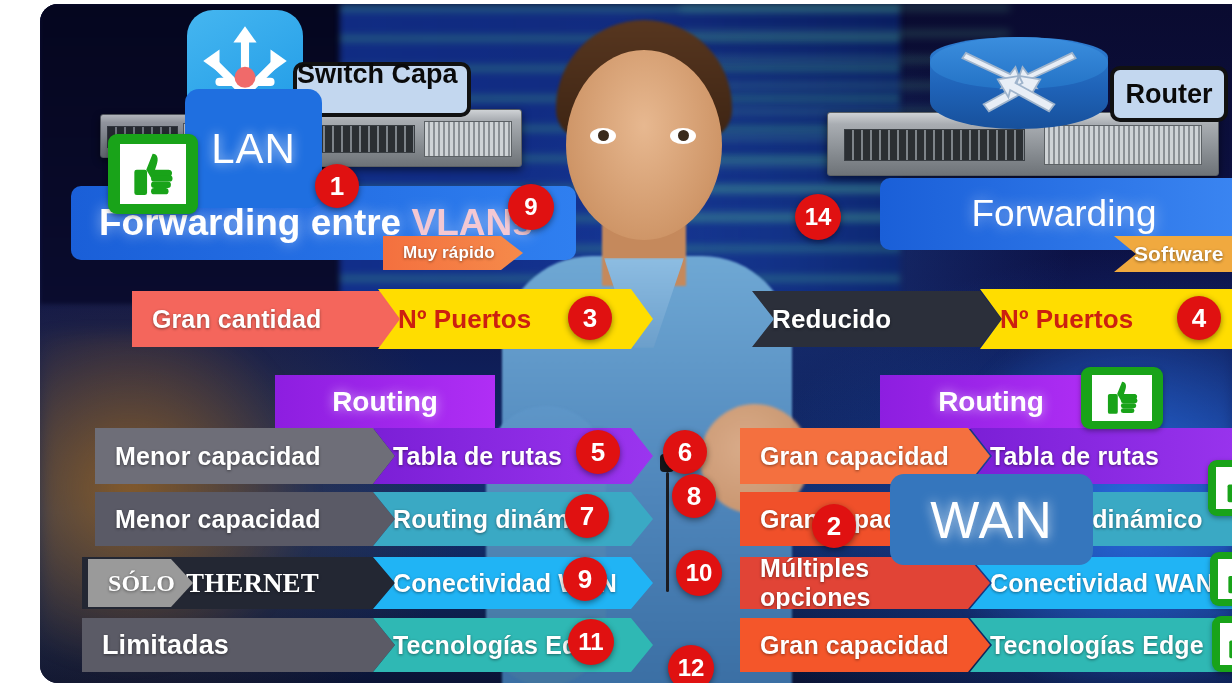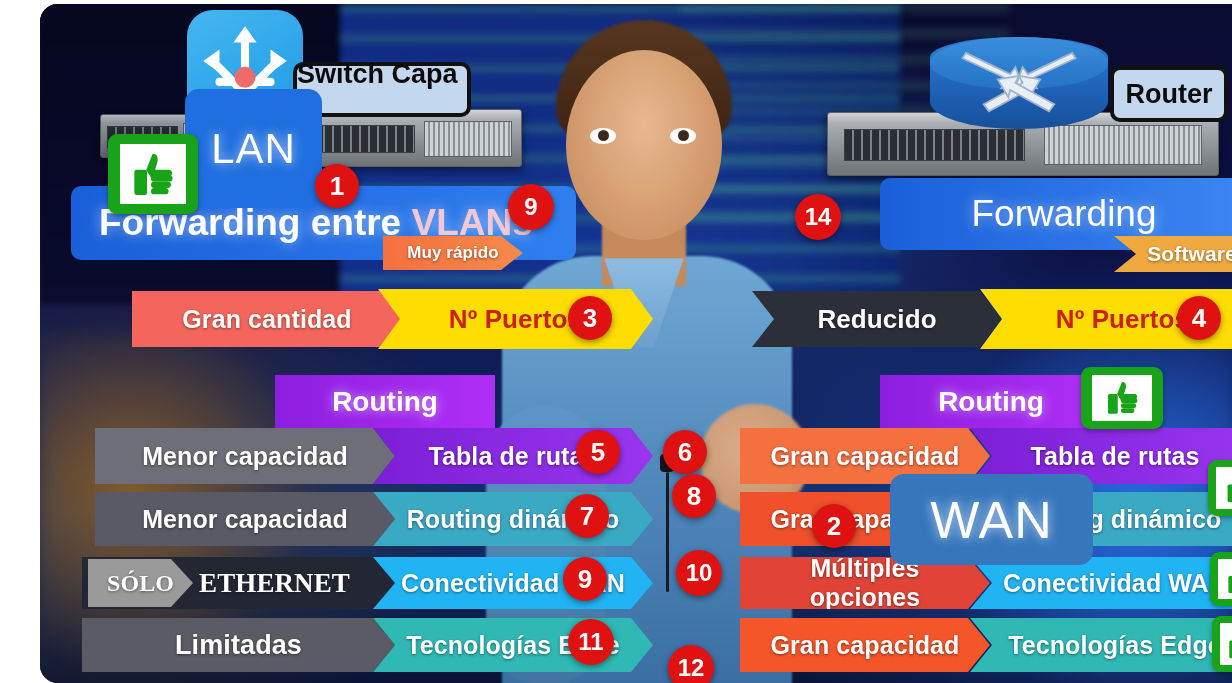--- a/index.html
+++ b/index.html
@@ -48,21 +48,21 @@
   .p-arm-l{position:absolute;left:-6px;top:400px;width:120px;height:280px;border-radius:60px;
           background:linear-gradient(180deg,#5e96c8,#41749f);filter:blur(1.2px);}
   .p-hand-r{position:absolute;left:208px;top:398px;width:110px;height:110px;border-radius:55px;
           background:radial-gradient(circle at 40% 40%,#e0ad86,#c98f63);filter:blur(1.4px);opacity:.95;}
 
   
   .chev{position:absolute;display:flex;align-items:center;box-sizing:border-box;
         clip-path:polygon(0 0, calc(100% - 22px) 0, 100% 50%, calc(100% - 22px) 100%, 0 100%, 22px 50%);
         font-weight:bold;color:#fff;letter-spacing:.1px;}
   .chev.flat-l{clip-path:polygon(0 0, calc(100% - 22px) 0, 100% 50%, calc(100% - 22px) 100%, 0 100%);}
-  .chev span{width:100%;text-align:center;padding:0 14px;box-sizing:border-box;
+  .chev span{width:100%;text-align:left;padding:0 20px;box-sizing:border-box;
         text-shadow:0 1px 3px rgba(0,0,0,.45);}
 
   
   .badge{position:absolute;border-radius:50%;background:#e01111;color:#fff;font-weight:bold;
          display:flex;align-items:center;justify-content:center;
          box-shadow:0 2px 6px rgba(0,0,0,.45);z-index:40;}
 
   
   .thumb{position:absolute;background:#19a319;border-radius:9px;display:flex;align-items:center;
          justify-content:center;z-index:30;box-shadow:0 2px 5px rgba(0,0,0,.35);}

